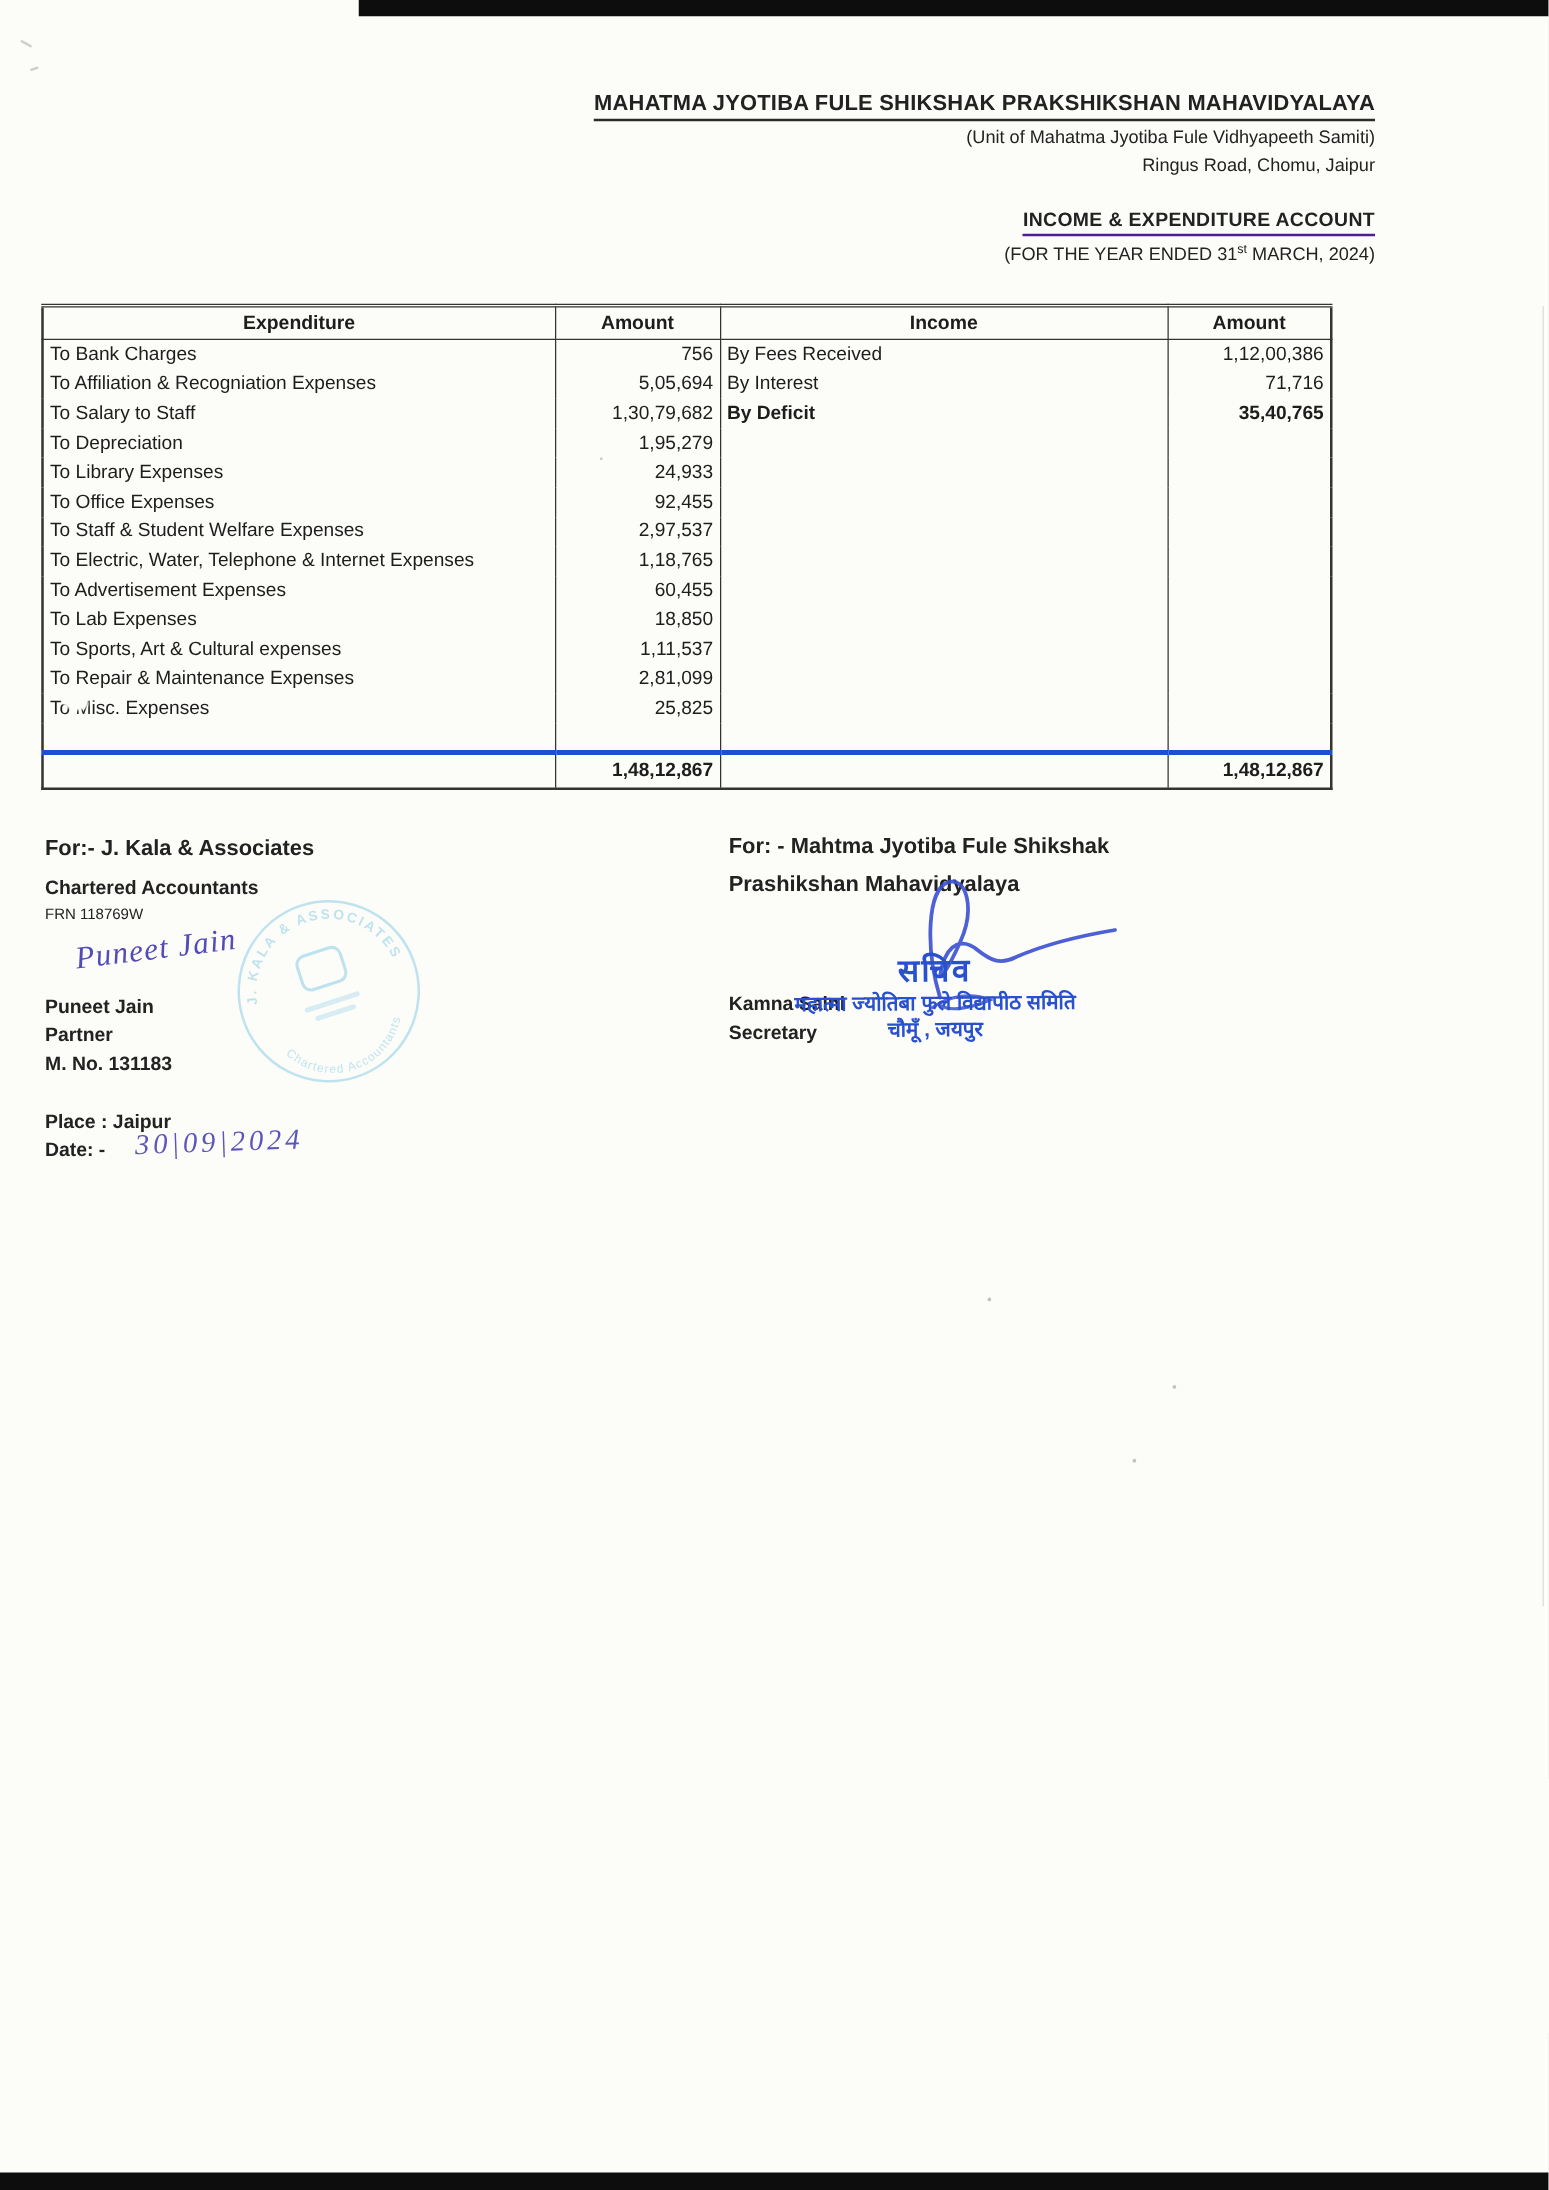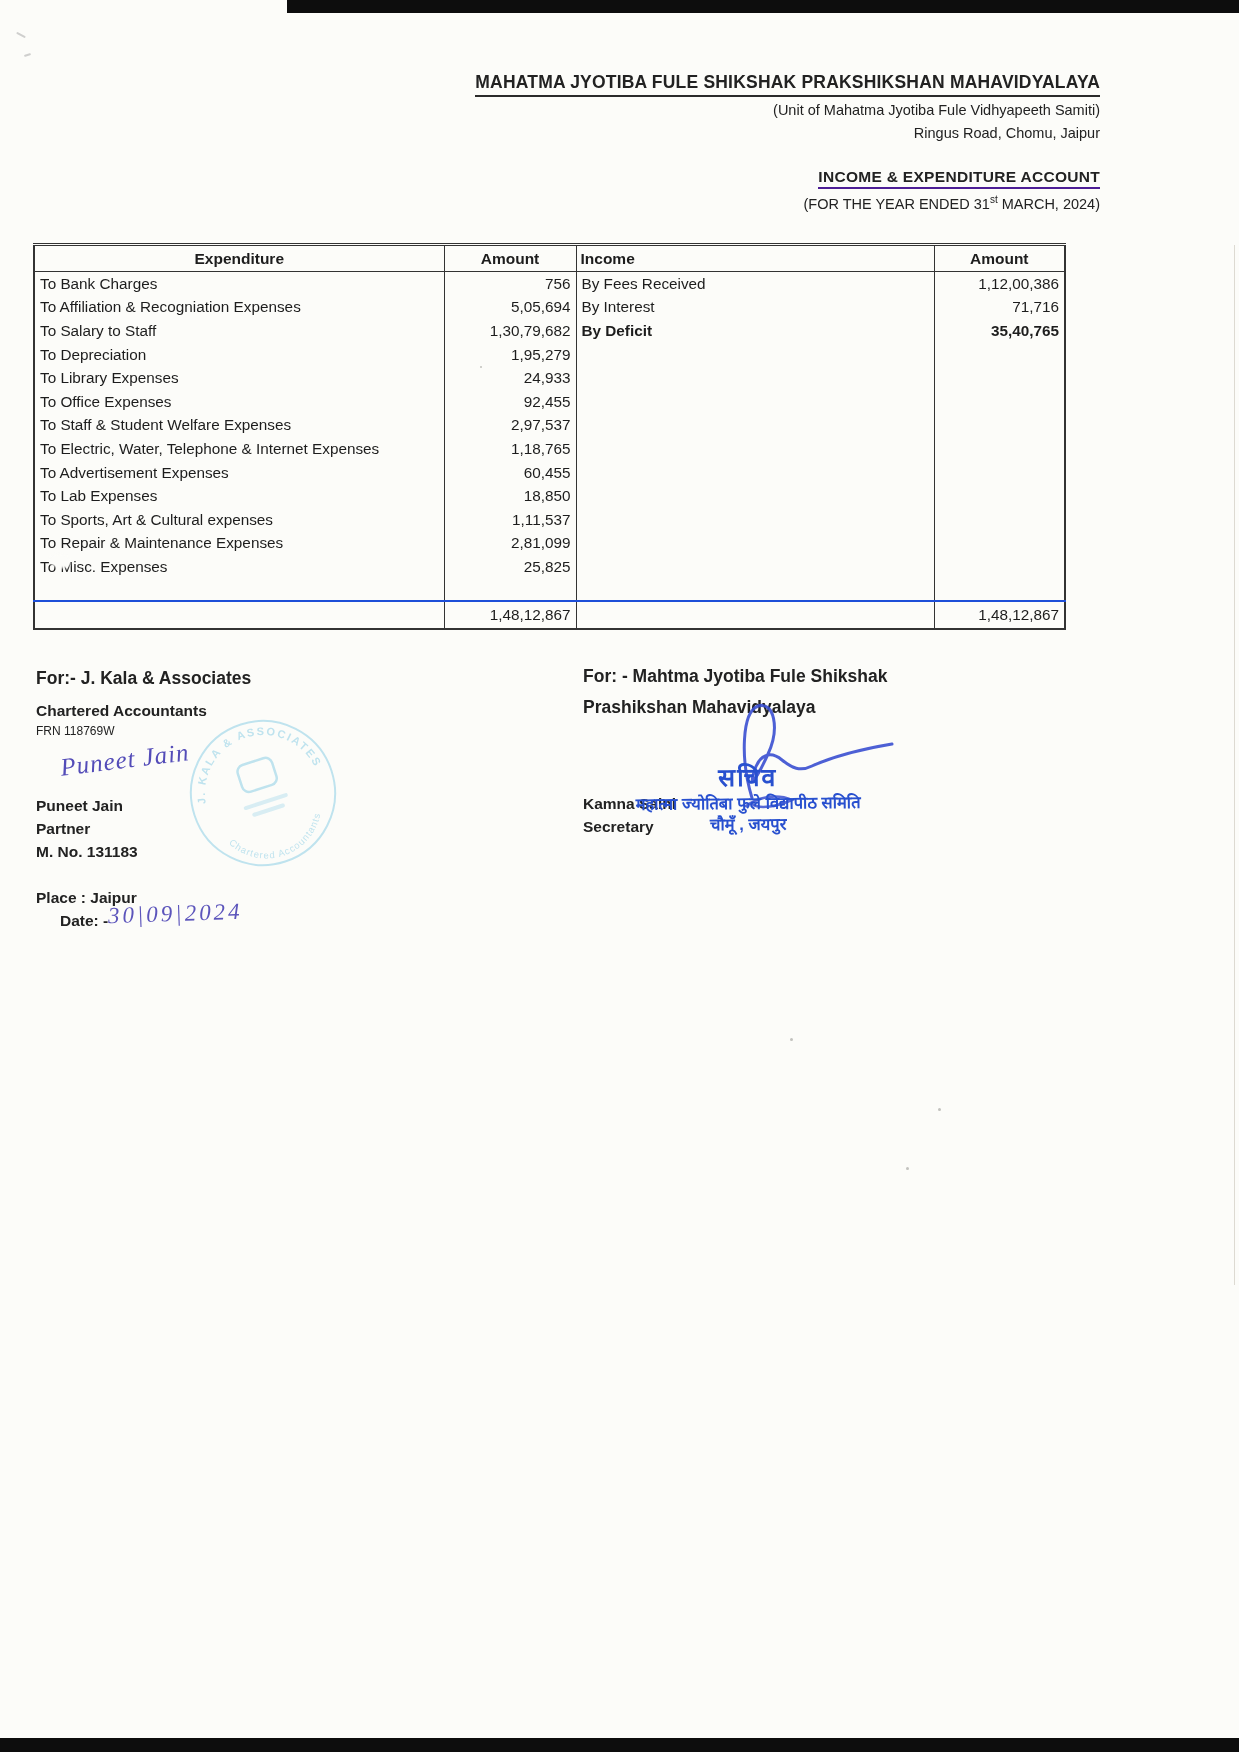--- a/index.html
+++ b/index.html
@@ -40,21 +40,21 @@
     font-weight:bold;height:25px;border-bottom:1.6px solid #333;
     font-size:15.5px;padding:0 4px;
   }
   table.account td{height:23.6px;padding:0 5px;vertical-align:middle;overflow:hidden;white-space:nowrap;}
   .td-exp,.th-exp{border-right:1.6px solid #333;margin-top:28px;}
   .td-amt1,.th-amt1{border-right:1.6px solid #333;text-align:right;padding-right:7px;}
   .td-inc,.th-inc{border-right:1.6px solid #333;}
   .td-amt2{text-align:right;padding-right:7px;}
   td.bold{font-weight:bold;}
   tr.filler-row td{height:21px;}
-  tr.total-row td{height:26px;border-top:2px solid #1d4ed8;font-weight:normal;text-align:right;}
+  tr.total-row td{height:26px;border-top:4px solid #1d4ed8;font-weight:bold;text-align:right;}
 
   
   .txt{position:absolute;white-space:nowrap;}
   .b{font-weight:bold;}
   .f17{font-size:17.5px;} .f15{font-size:15.5px;} .f14{font-size:12px;}
   .handwriting{
     font-family:"Liberation Serif",serif;font-style:italic;
     letter-spacing:1px;
   }
   .sig-auditor{left:60px;top:746px;font-size:25px;transform:rotate(-7deg);color:#4b43b5;opacity:.95;}
@@ -102,21 +102,21 @@
     <colgroup>
         <col class="c1">
         <col class="c2">
         <col class="c3">
         <col class="c4">
       </colgroup>
     <thead>
       <tr>
         <th class="th-exp">Expenditure</th>
         <th class="th-amt1" style="text-align:center;">Amount</th>
-        <th class="th-inc" style="text-align:left;">Income</th>
+        <th class="th-inc" style="text-align:center;">Income</th>
         <th style="text-align:center;">Amount</th>
       </tr>
     </thead>
     <tbody>
         <tr>
           <td class="td-exp">To Bank Charges</td>
           <td class="td-amt1">756</td>
           <td class="td-inc">By Fees Received</td>
           <td class="td-amt2">1,12,00,386</td>
         </tr>
@@ -227,21 +227,21 @@
     <rect x="62" y="92" width="46" height="4" rx="2" fill="#8ecfe6" opacity=".6"></rect>
     <rect x="68" y="101" width="34" height="4" rx="2" fill="#8ecfe6" opacity=".6"></rect>
   </svg>
 
   <div class="txt handwriting sig-auditor">Puneet Jain</div>
 
   <div class="txt b f15" style="left:36px;top:797px;">Puneet Jain</div>
   <div class="txt b f15" style="left:36px;top:820px;">Partner</div>
   <div class="txt b f15" style="left:36px;top:843px;">M. No. 131183</div>
   <div class="txt b f15" style="left:36px;top:889px;">Place : Jaipur</div>
-  <div class="txt b f15" style="left:36px;top:912px;margin-left:24px;">Date: -</div>
+  <div class="txt b f15" style="left:36px;top:912px;">Date: -</div>
   <div class="txt handwriting date-hand">30|09|2024</div>
 
   <div class="txt b f17" style="left:583px;top:666px;">For: - Mahtma Jyotiba Fule Shikshak</div>
   <div class="txt b f17" style="left:583px;top:697px;">Prashikshan Mahavidyalaya</div>
 
   <svg class="sig-secretary" width="250" height="120" viewBox="0 0 250 120">
     <path d="M 92 100 C 80 60 82 14 98 8 C 114 3 120 30 108 56 C 99 76 88 94 94 74 C 99 57 110 52 122 62 C 132 70 140 74 152 68 C 170 60 196 52 232 46" fill="none" stroke="#3a4fd0" stroke-width="3" stroke-linecap="round" opacity=".9"></path>
     <path d="M 86 108 C 100 98 118 96 132 102 C 118 108 100 112 92 106" fill="none" stroke="#3a4fd0" stroke-width="2.5" stroke-linecap="round" opacity=".85"></path>
   </svg>
 

